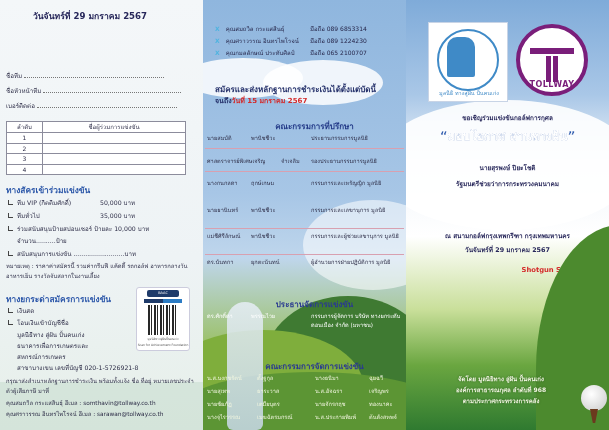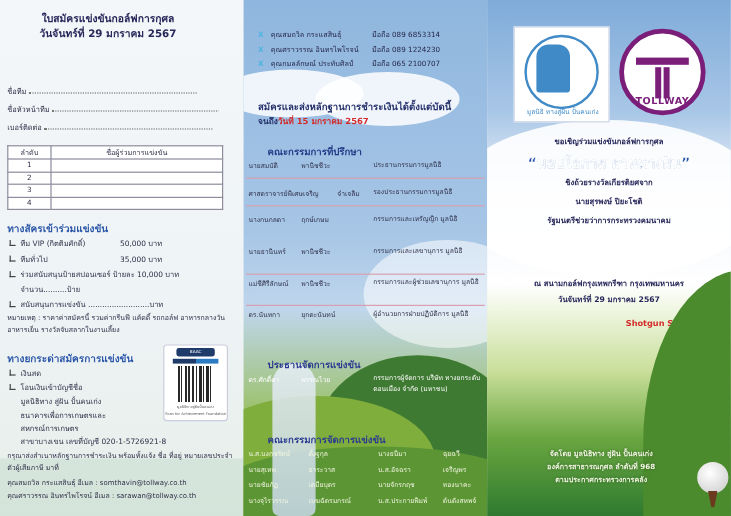--- a/index.html
+++ b/index.html
@@ -36,21 +36,21 @@
 
   
   .cloud { position:absolute; background:#fff; border-radius:50%; opacity:.85; }
   .p2-h { position:absolute; left:8px; font-size:8.4px; font-weight:bold; color:#27306e; }
   .contact-row { position:absolute; left:12px; font-size:6px; color:#26264a; white-space:nowrap; width:185px; }
   .contact-row .x { color:#4fb4e0; margin-right:6px; font-weight:bold; }
   .contact-row .ph { position:absolute; left:95px; }
   .deadline1 { position:absolute; left:12px; top:83px; font-size:8px; font-weight:bold; color:#24306a; white-space:nowrap; }
   .deadline2 { position:absolute; left:12px; top:95px; font-size:7px; font-weight:bold; color:#24306a; white-space:nowrap; }
   .deadline2 span { color:#d42a2a; }
-  .center-h { position:absolute; width:203px; left:0; text-align:left; font-size:8px; font-weight:bold; color:#233a88;padding-left:20px; }
+  .center-h { position:absolute; width:203px; left:0; text-align:center; font-size:8px; font-weight:bold; color:#233a88;padding-left:20px; }
   .adv { position:absolute; left:4px; width:195px; font-size:5.6px; color:#2e2e48; }
   .adv .n1 { position:absolute; left:0; }
   .adv .n2 { position:absolute; left:44px; }
   .adv .r { position:absolute; left:104px; width:90px; line-height:9px; }
   .hline { position:absolute; left:2px; width:199px; height:1px; background:#d8a0b0; }
   .golfer { position:absolute; left:24px; top:302px; width:36px; height:128px; background:linear-gradient(180deg,#e7eef6,#c9d9ea); border-radius:18px 18px 6px 6px; opacity:.85; }
   .hill { position:absolute; border-radius:50% 50% 0 0; }
   .comm { position:absolute; left:4px; font-size:5.6px; color:#f2f6e0; white-space:nowrap; }
   .comm span { position:absolute; }
 
@@ -72,21 +72,20 @@
   .emblem-cap { position:absolute; left:-4px; top:53px; width:82px; height:12px; background:#fff; border-radius:6px; text-align:center; font-size:6.5px; font-weight:bold; color:#2f7fc2; line-height:12px; }
   .org { position:absolute; left:0; top:373px; width:190px; text-align:center; font-size:6px; line-height:11px; color:#f4f8e4; font-weight:bold; text-shadow:0 0 2px #2a5a1a; }
   .golfball { position:absolute; left:175px; top:385px; width:26px; height:26px; border-radius:50%; background:radial-gradient(circle at 40% 35%,#fff,#c8c8c8); }
   .tee { position:absolute; left:184px; top:409px; width:8px; height:14px; background:#6b3a1e; clip-path:polygon(0 0,100% 0,65% 100%,35% 100%); }
 </style>
 </head>
 <body>
 
 <div id="p1" class="panel">
   <div class="p1-title">
-    <div>ใบสมัครแข่งขันกอล์ฟการกุศล</div>
     <div>วันจันทร์ที่ 29 มกราคม 2567</div>
   </div>
 
   <div class="field" style="top:71px"><span>ชื่อทีม</span><span class="dots"></span></div>
   <div class="field" style="top:86px"><span>ชื่อหัวหน้าทีม</span><span class="dots"></span></div>
   <div class="field" style="top:101px"><span>เบอร์ติดต่อ</span><span class="dots"></span></div>
 
   <table class="reg">
     <tbody>
         <tr>
@@ -240,21 +239,20 @@
   </div>
 
   <div class="tollway">
     <div class="tw-bar"></div>
     <div class="tw-y"></div>
     <div class="tw-text">TOLLWAY</div>
   </div>
 
   <div class="inv" style="top:112px">ขอเชิญร่วมแข่งขันกอล์ฟการกุศล</div>
   <div class="big-title">“มอบโอกาส สานทางฝัน”</div>
-  <div class="inv" style="top:146px">ชิงถ้วยรางวัลเกียรติยศจาก</div>
   <div class="inv" style="top:162px">นายสุรพงษ์ ปิยะโชติ</div>
   <div class="inv" style="top:178px">รัฐมนตรีช่วยว่าการกระทรวงคมนาคม</div>
   <div class="inv" style="top:230px">ณ สนามกอล์ฟกรุงเทพกรีฑา กรุงเทพมหานคร</div>
   <div class="inv" style="top:244px">วันจันทร์ที่ 29 มกราคม 2567</div>
   <div class="shotgun">Shotgun Start 12:00 น.</div>
 
   <div class="hill" style="left:130px;top:225px;width:140px;height:240px;background:#4c8a2e;border-radius:60% 0 0 0"></div>
 
 
   <div class="org">

